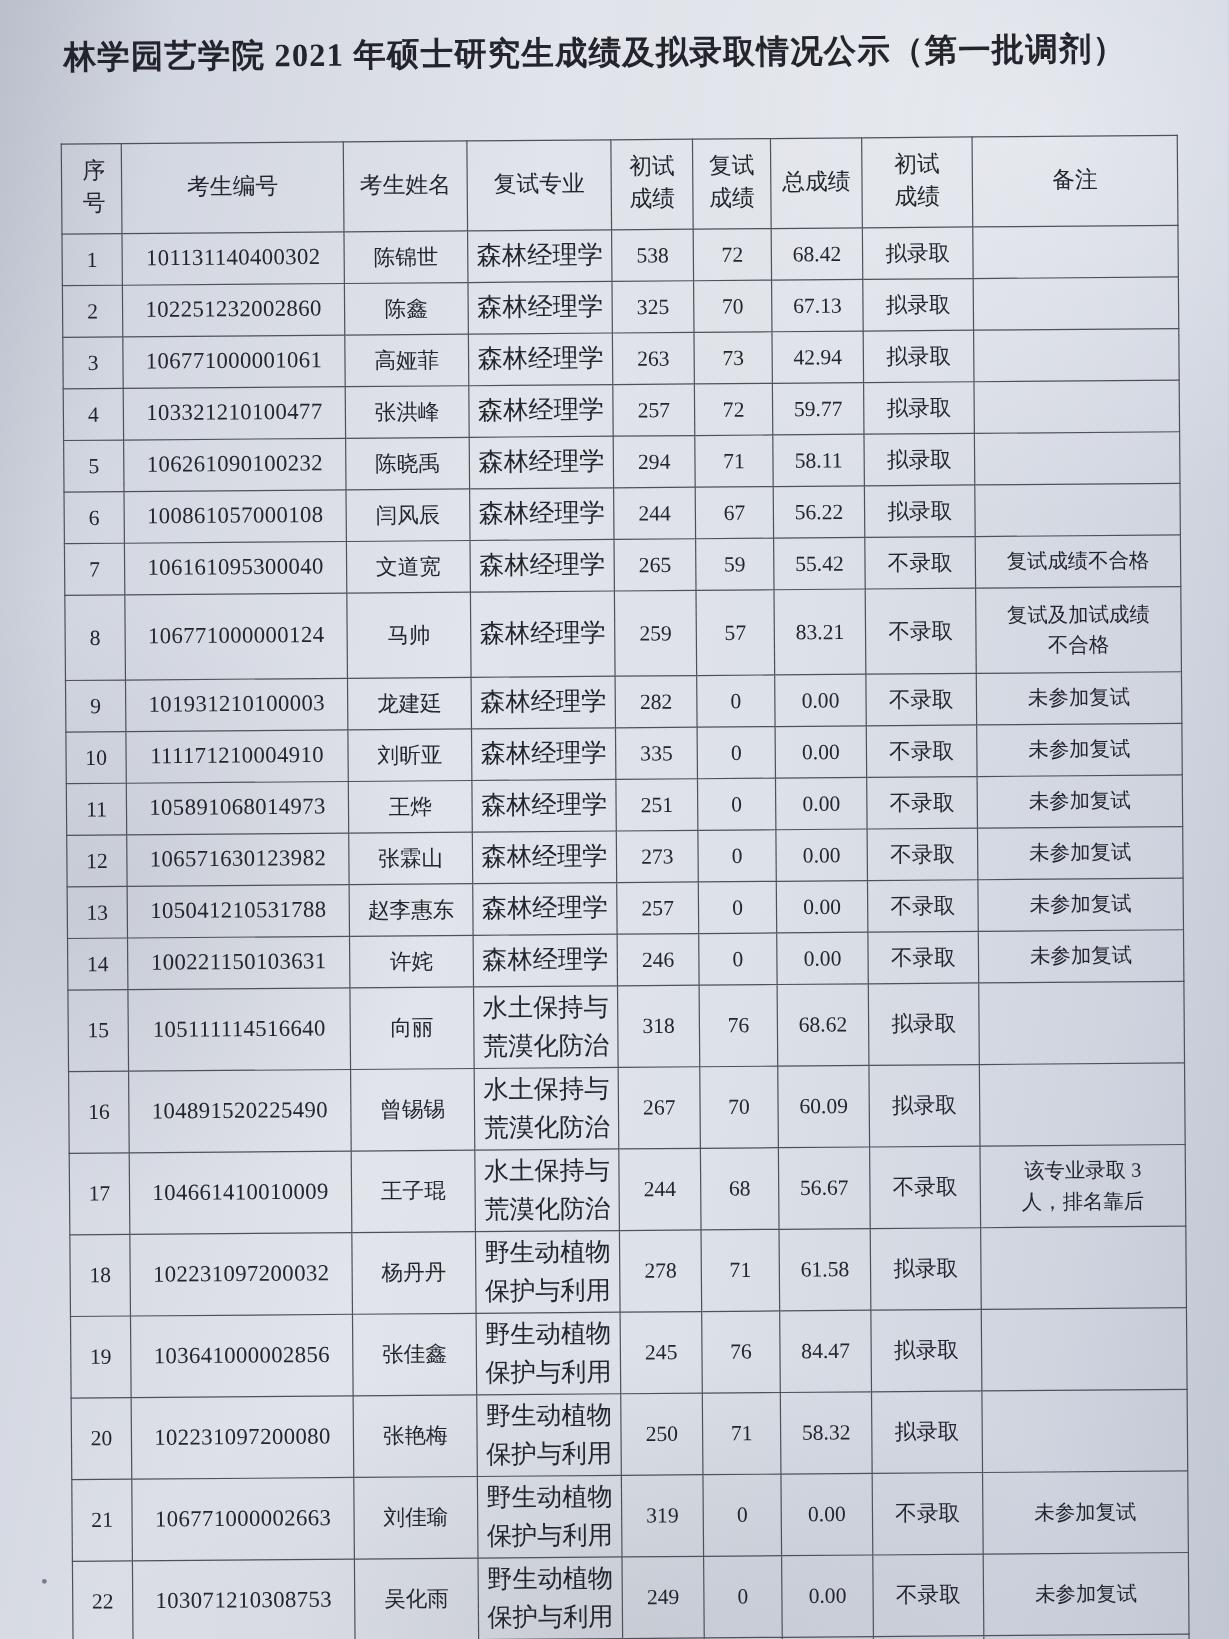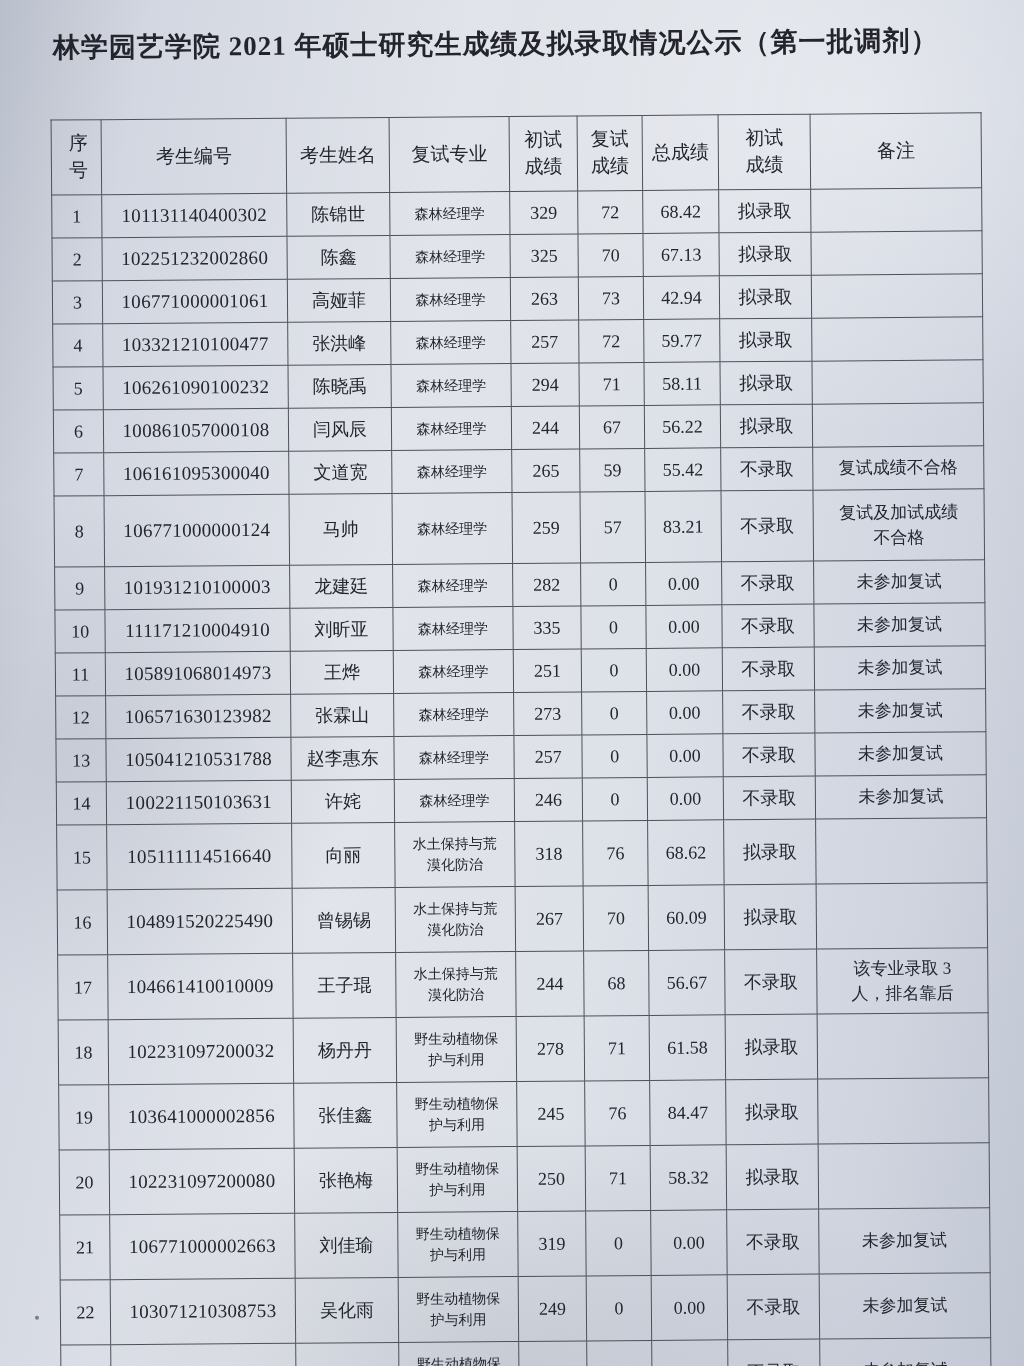--- a/index.html
+++ b/index.html
@@ -40,21 +40,21 @@
   }
   .results th{font-weight:400;font-size:19px;height:70px;}
   
   .w1{display:inline-block;max-width:1.2em;line-height:1.4;text-align:right;}
   .w2{display:inline-block;max-width:2.3em;line-height:1.4;}
   
   tr.r-s td{height:38px;}
   tr.r-m td{height:66px;}
   tr.r-l td{height:60px;}
   td.c-id{font-size:19px;letter-spacing:0.3px;}
-  td.c-major{padding:2px 15px;font-size:14px;line-height:1.5;}
+  td.c-major{padding:2px 2px;font-size:21px;line-height:1.5;}
   td.c-remark{font-size:17px;line-height:1.5;}
   .rwrap{display:inline-block;max-width:7.2em;line-height:1.5;}
   
   .dot{position:absolute;left:30px;top:1312px;width:4px;height:4px;border-radius:50%;
        background:rgba(40,45,60,0.55);}
 </style>
 </head>
 <body>
 
 <div class="photo"></div>
@@ -86,21 +86,21 @@
         <th><span class="w2">初试成绩</span></th>
         <th><span>备注</span></th>
       </tr>
     </thead>
     <tbody id="rows">
         <tr class="r-s">
           <td class="c-idx">1</td>
           <td class="c-id">101131140400302</td>
           <td class="c-name">陈锦世</td>
           <td class="c-major">森林经理学</td>
-          <td class="c-init">329</td>
+          <td class="c-init">538</td>
           <td class="c-retest">72</td>
           <td class="c-total">68.42</td>
           <td class="c-adm">拟录取</td>
           <td class="c-remark"></td>
         </tr>
         <tr class="r-s">
           <td class="c-idx">2</td>
           <td class="c-id">102251232002860</td>
           <td class="c-name">陈鑫</td>
           <td class="c-major">森林经理学</td>

